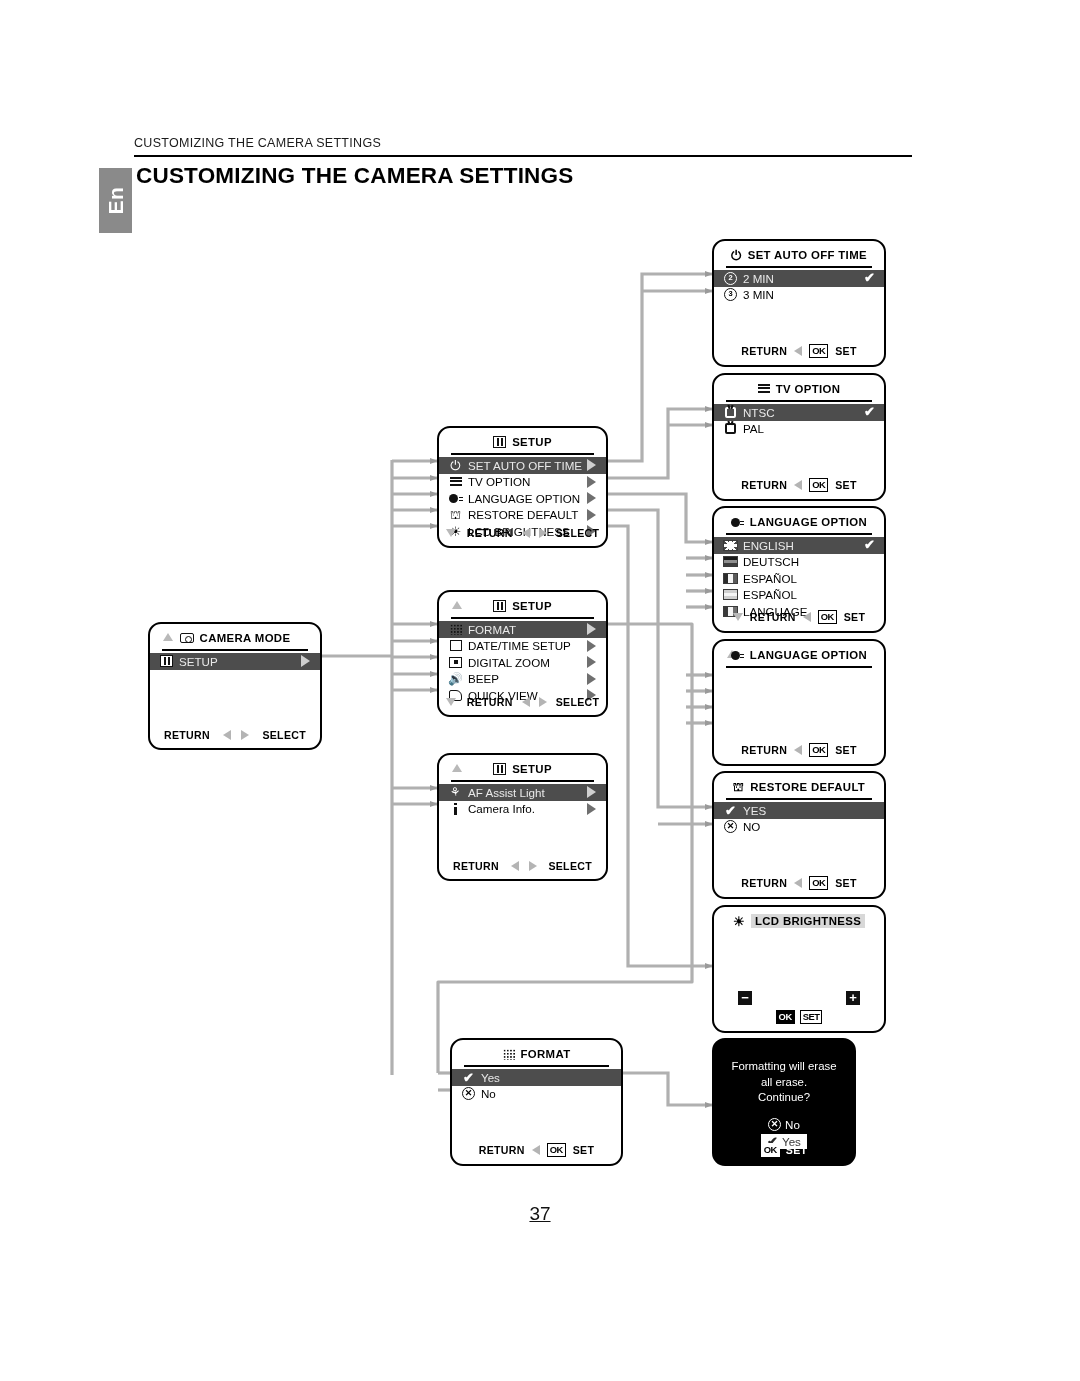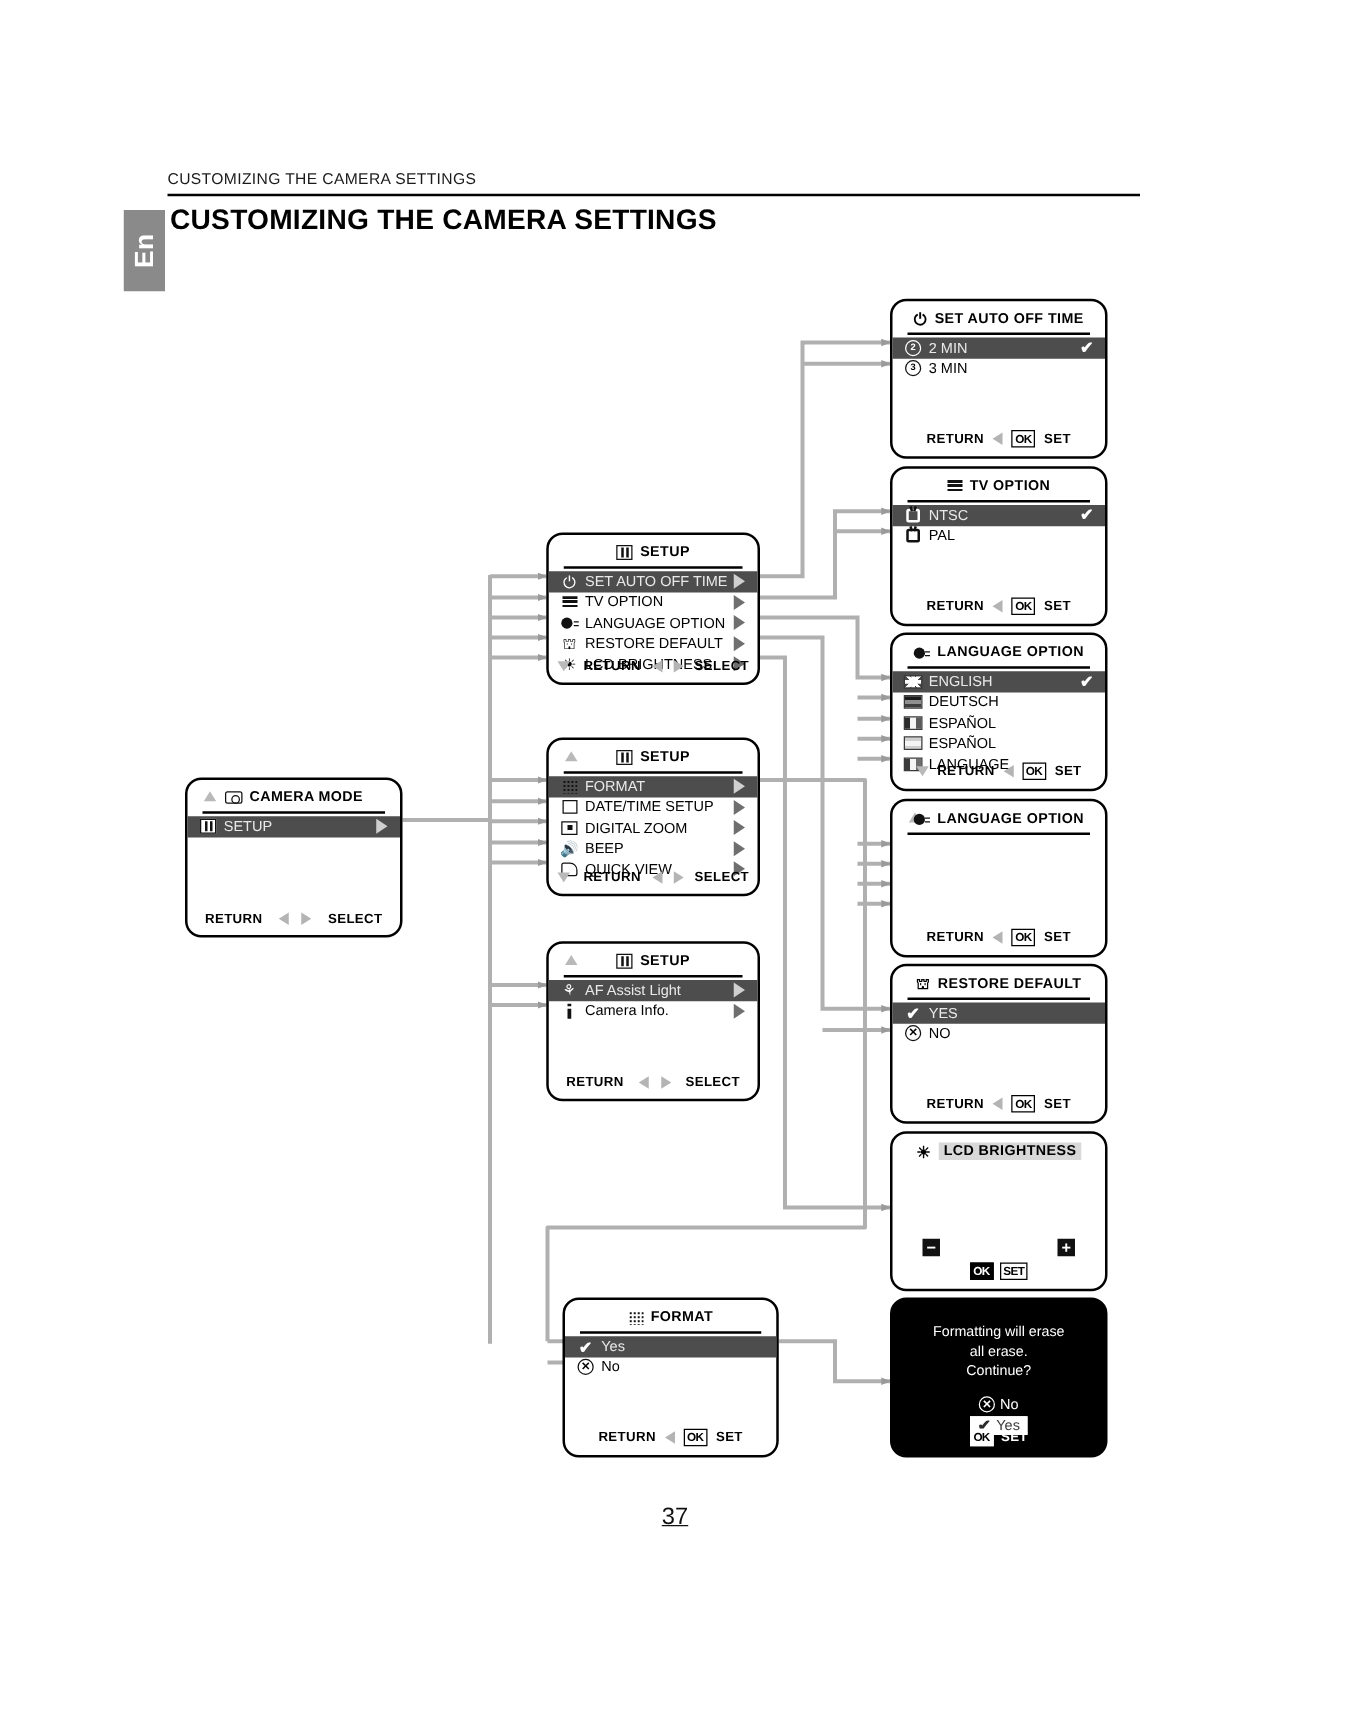--- a/index.html
+++ b/index.html
@@ -689,21 +689,21 @@
     </div>
   </div>
   <div class="scr-foot">
     <span>RETURN</span>
     <span class="tri-l"></span>
     <span class="okbtn outline">OK</span>
     <span>SET</span>
   </div>
 </div>
 
-<div class="screen dark" style="left:712px; top:1038px; width:174px; height:128px;">
+<div class="screen dark" style="left:712px; top:1038px; width:144px; height:128px;">
   <div class="dlg-text">
     <div>Formatting will erase</div>
     <div>all erase.</div>
     <div>Continue?</div>
   </div>
   <div class="dlg-opts">
     <div>
       <span class="dlg-opt">
         <span class="ic-xo" style="color:#fff;border-color:#fff;">✕</span>
         <span>No</span>

